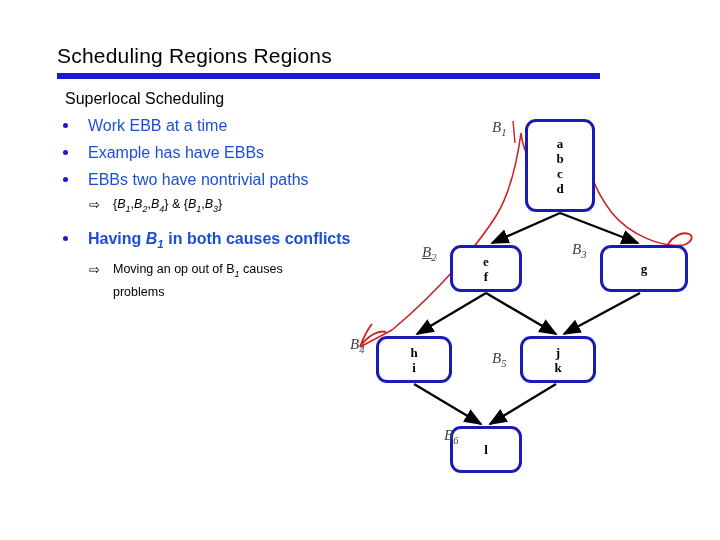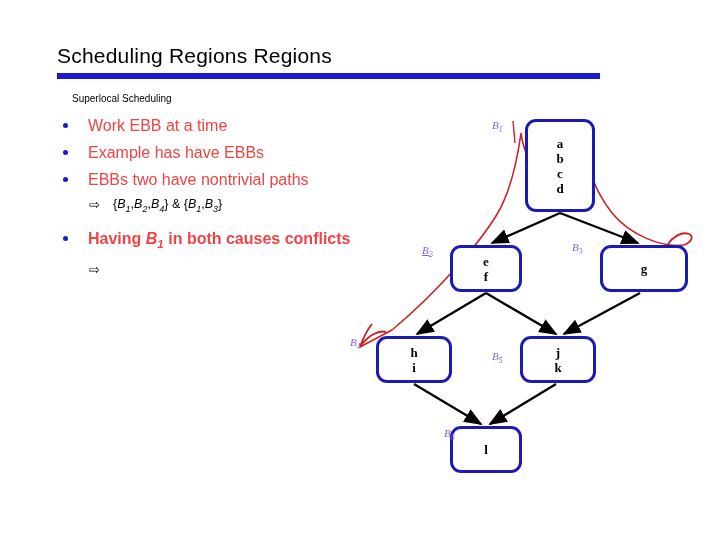--- a/index.html
+++ b/index.html
@@ -44,32 +44,32 @@
   }
 
   
   #body-block {
     position: absolute;
     left: 57px;
     top: 88px;
     width: 370px;
   }
   .body-heading {
-    font-size: 10px;
+    font-size: 16px;
     line-height: 22px;
     color: #000000;
-    margin: 0 0 2px 15px;
+    margin: 0 0 2px 8px;
     white-space: nowrap;
   }
   .bullet-row {
     position: relative;
     padding-left: 31px;
     font-size: 16px;
     line-height: 27px;
-    color: #ef4444;
+    color: #1d4ed8;
     white-space: nowrap;
   }
   .bullet-dot {
     position: absolute;
     left: 6px;
     top: 11px;
     width: 5px;
     height: 5px;
     background: #1a1ad2;
     border-radius: 50%;
@@ -118,22 +118,22 @@
     font-family: "Liberation Serif", serif;
     font-weight: bold;
     font-size: 13px;
     line-height: 15px;
     color: #000000;
   }
   .cfg-label {
     position: absolute;
     font-family: "Liberation Serif", serif;
     font-style: italic;
-    font-size: 11px;
-    color: #8b5cf6;
+    font-size: 15px;
+    color: #404040;
     white-space: nowrap;
   }
   .cfg-label sub { font-size: 0.7em; }
 
   
   #node-b1 { left: 525px; top: 119px;  width: 70px;  height: 93px; }
   #node-b2 { left: 450px; top: 245px;  width: 72px;  height: 47px; }
   #node-b3 { left: 600px; top: 245px;  width: 88px;  height: 47px; }
   #node-b4 { left: 376px; top: 336px;  width: 76px;  height: 47px; }
   #node-b5 { left: 520px; top: 336px;  width: 76px;  height: 47px; }
@@ -178,20 +178,23 @@
       <span>{<i class="bv">B<sub class="bsub">1</sub></i>,<i class="bv">B<sub class="bsub">2</sub></i>,<i class="bv">B<sub class="bsub">4</sub></i>} &amp; {<i class="bv">B<sub class="bsub">1</sub></i>,<i class="bv">B<sub class="bsub">3</sub></i>}</span>
     </div>
 
     <div class="bullet-row wide" style="margin-top:6px;font-weight:bold;">
       <span class="bullet-dot"></span>
       <span>Having <i class="bv">B<sub class="bsub">1</sub></i> in both causes conflicts</span>
     </div>
 
     <div class="sub-row" style="margin-top:2px;">
       <span class="sub-arrow">⇨</span>
+      <span>Moving an op out of B<sub class="bsub">1</sub> causes
+        <span class="cont">problems</span>
+      </span>
     </div>
 
   </div>
 
   <svg id="diagram" width="720" height="540" viewBox="0 0 720 540">
     <defs>
       <marker id="arrowhead-black" markerWidth="9" markerHeight="9" refX="7.2" refY="3.2" orient="auto" markerUnits="strokeWidth">
         <path d="M0,0 L8,3.2 L0,6.4 Z" fill="#000000"></path>
       </marker>
       <marker id="arrowhead-red" markerWidth="9" markerHeight="9" refX="6" refY="3" orient="auto" markerUnits="strokeWidth">

